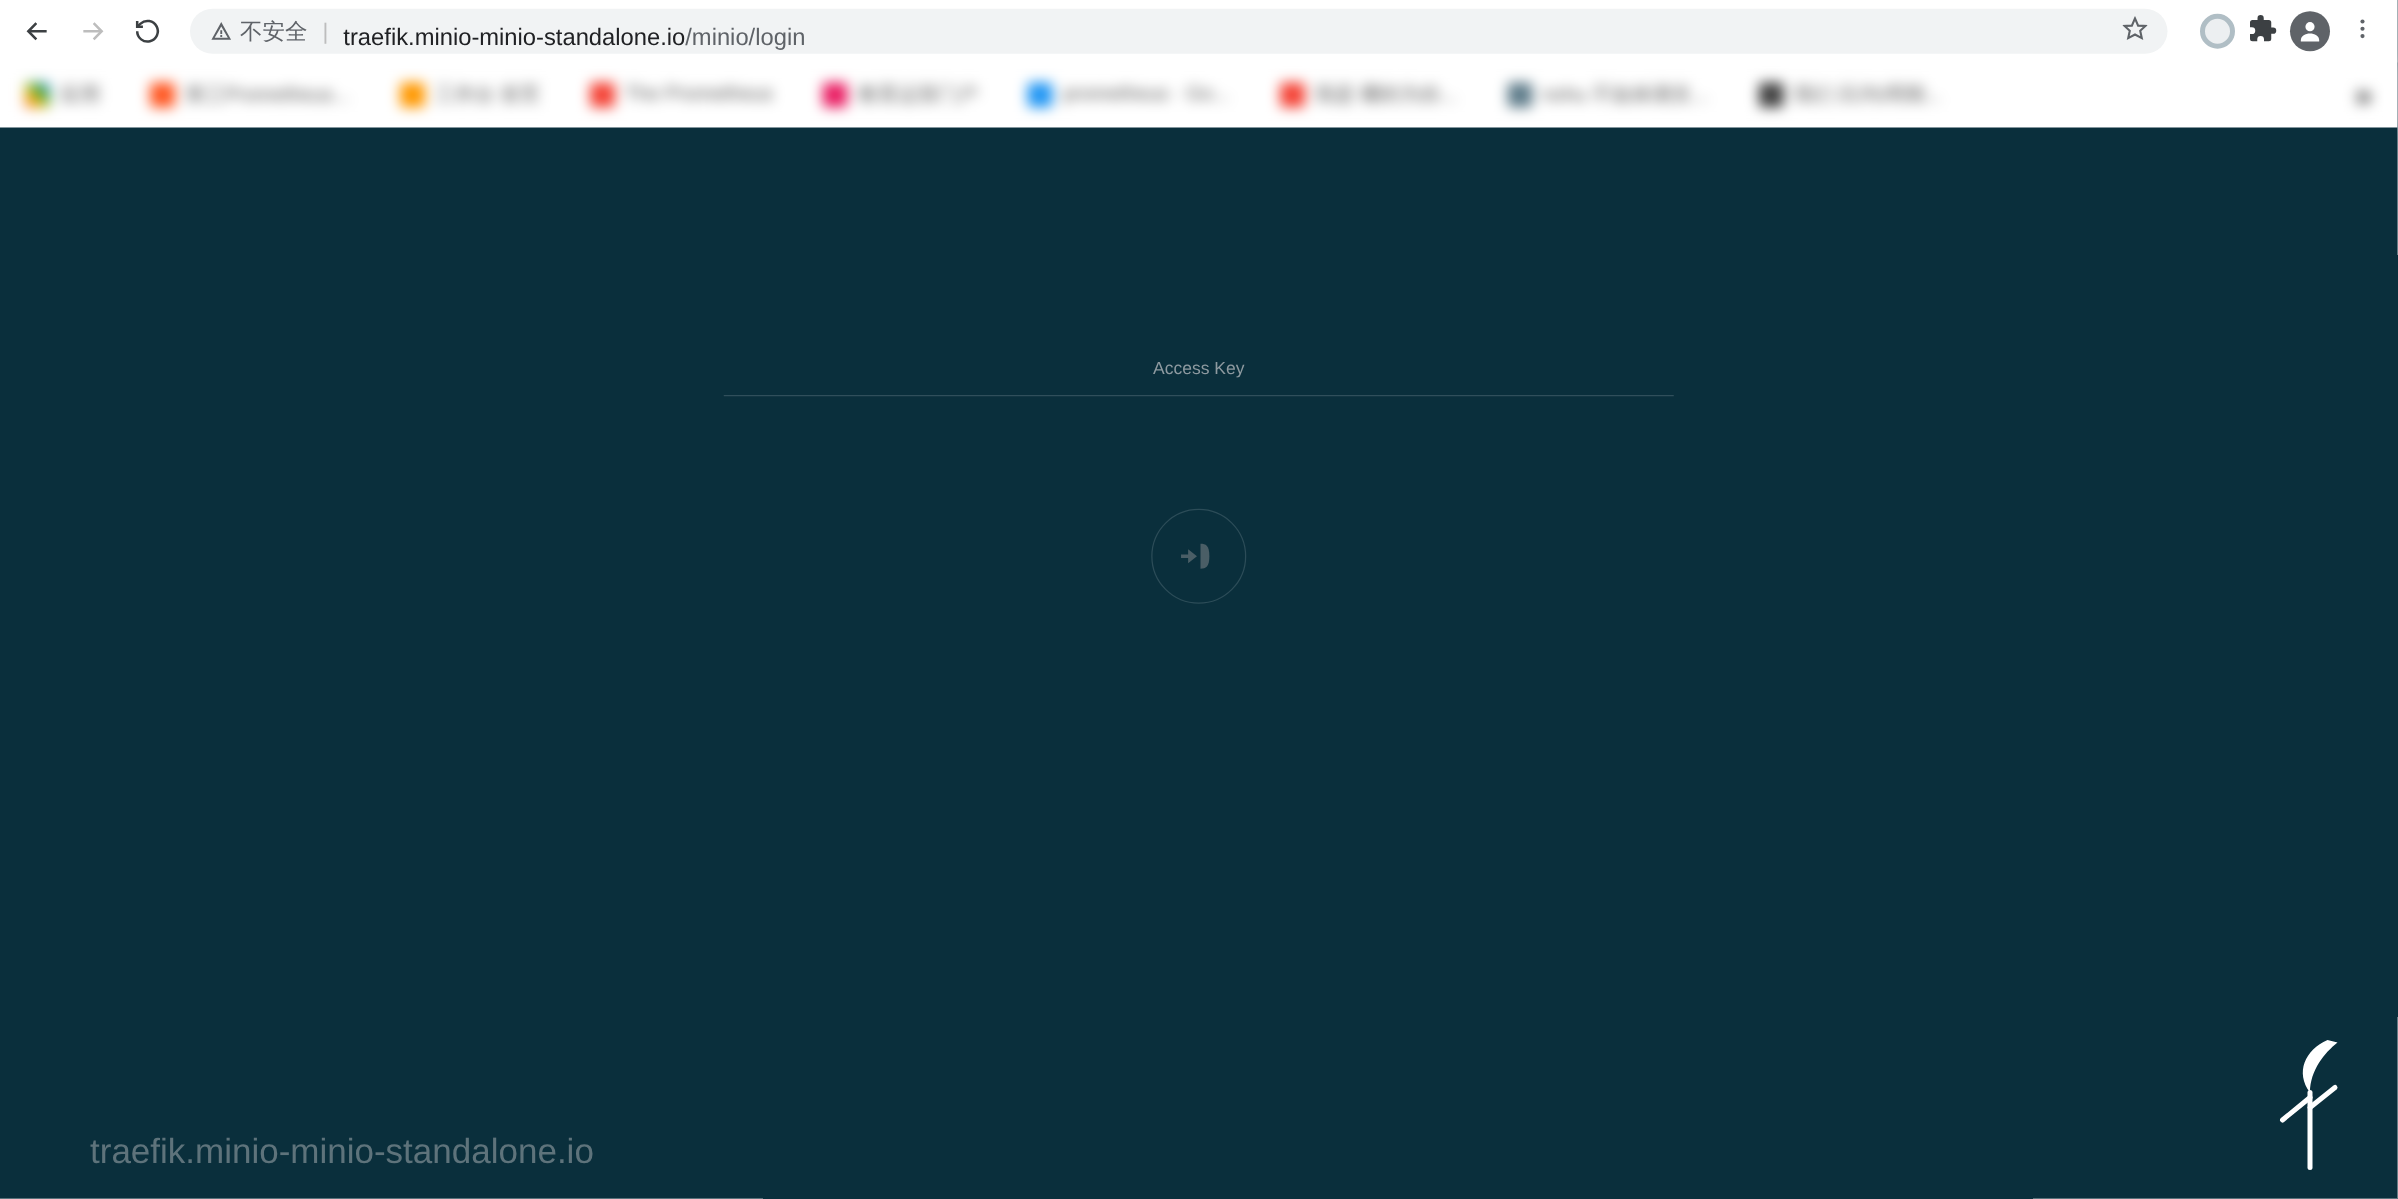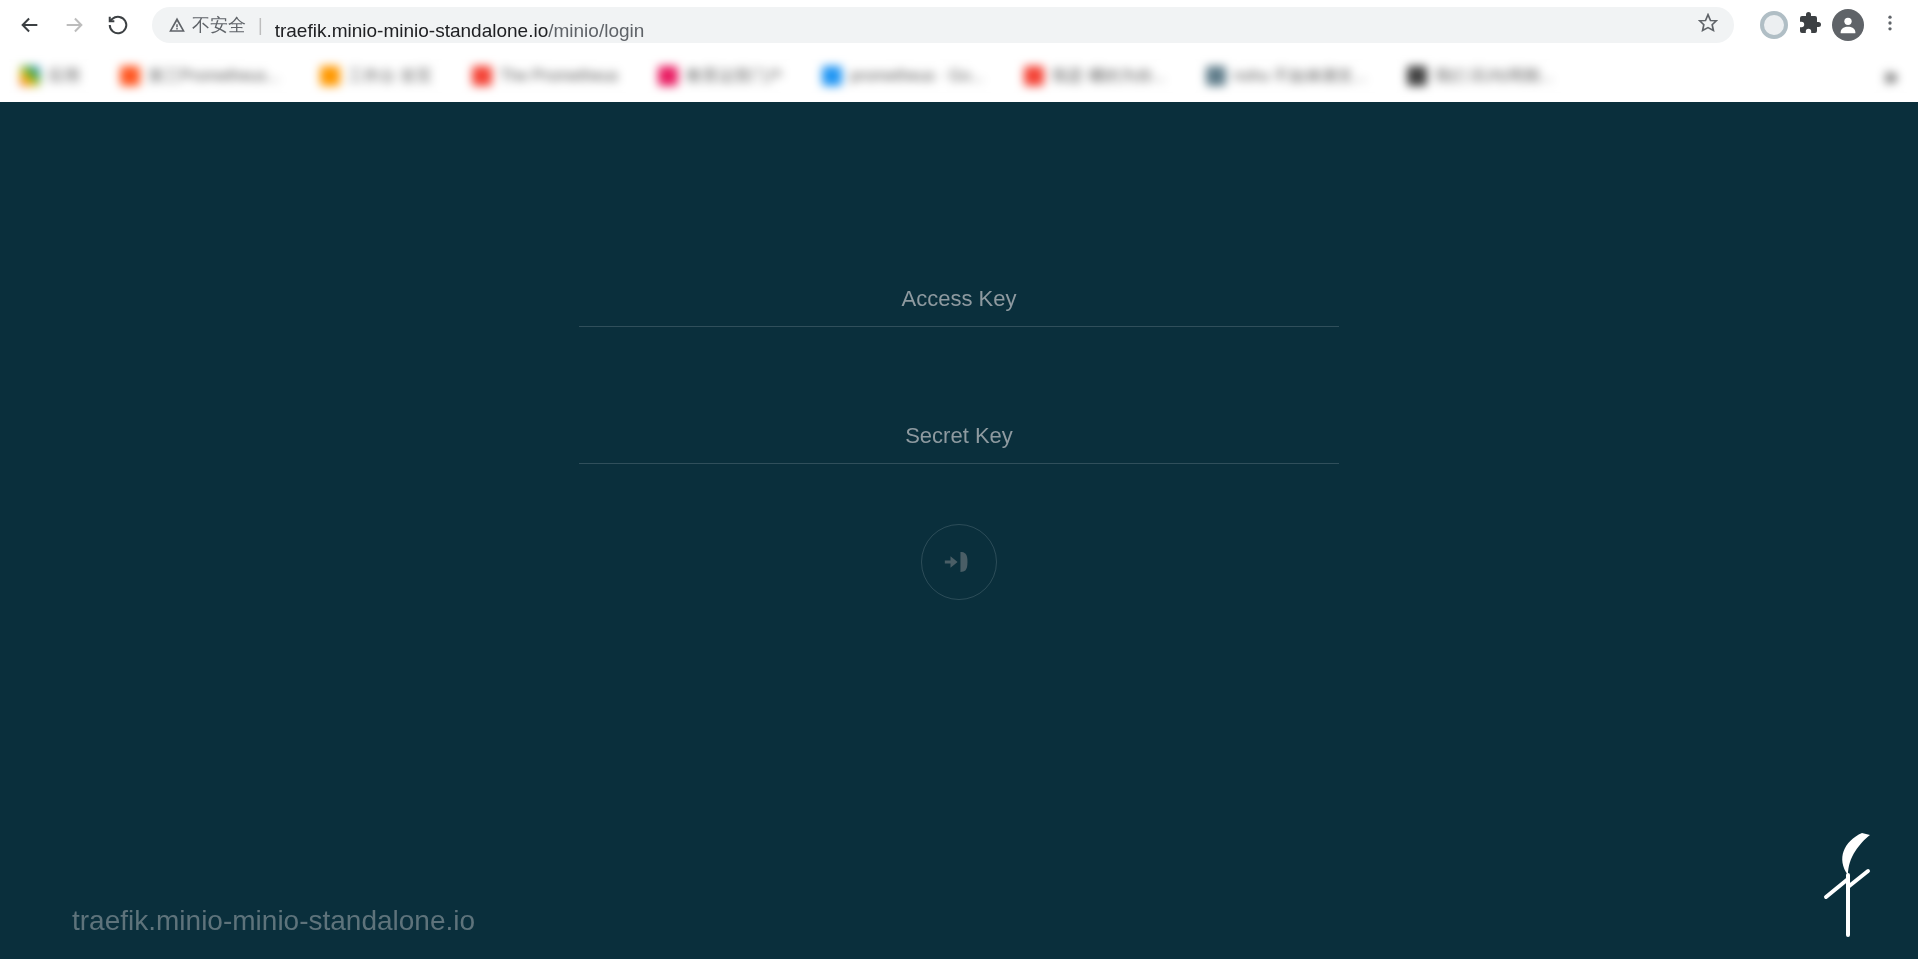--- a/index.html
+++ b/index.html
@@ -135,21 +135,21 @@
       margin-bottom: 90px;
     }
     .field-input {
       width: 100%;
       background: transparent;
       border: none;
       border-bottom: 1px solid rgba(200,210,215,0.2);
       outline: none;
       color: #aeb9be;
       text-align: center;
-      font-size: 22px;
+      font-size: 14px;
       padding: 6px 0 14px 0;
     }
     .field-input::placeholder {
       color: #8e9aa0;
       opacity: 1;
     }
     .login-btn {
       width: 76px;
       height: 76px;
       border-radius: 50%;
@@ -278,23 +278,20 @@
     </div>
   <div class="bm-overflow" style="filter:blur(0)">»</div>
 </div>
 
 <div class="page">
 
   <form class="login-form">
     <div class="field">
       <input class="field-input" type="text" placeholder="Access Key" style="">
     </div>
-    <div class="field" style="margin-bottom:60px;">
-      <input class="field-input" type="password" placeholder="Secret Key" style="">
-    </div>
     <button type="button" class="login-btn">
       <svg width="34" height="34" viewBox="0 0 24 24" fill="#4a5e66">
         <path d="M13 4v3h5a2 2 0 0 1 2 2v6a2 2 0 0 1-2 2h-5v3l-1-1V5l1-1z" opacity="0"></path>
         <path d="M11 12l-5-4v3H2v2h4v3l5-4z"></path>
         <path d="M12 4h5a3 3 0 0 1 3 3v10a3 3 0 0 1-3 3h-5v-2h5a1 1 0 0 0 1-1V7a1 1 0 0 0-1-1h-5V4z" opacity="0"></path>
         <path d="M13 5v14c3 0 5-1 5-7s-2-7-5-7z"></path>
       </svg>
     </button>
   </form>
 

